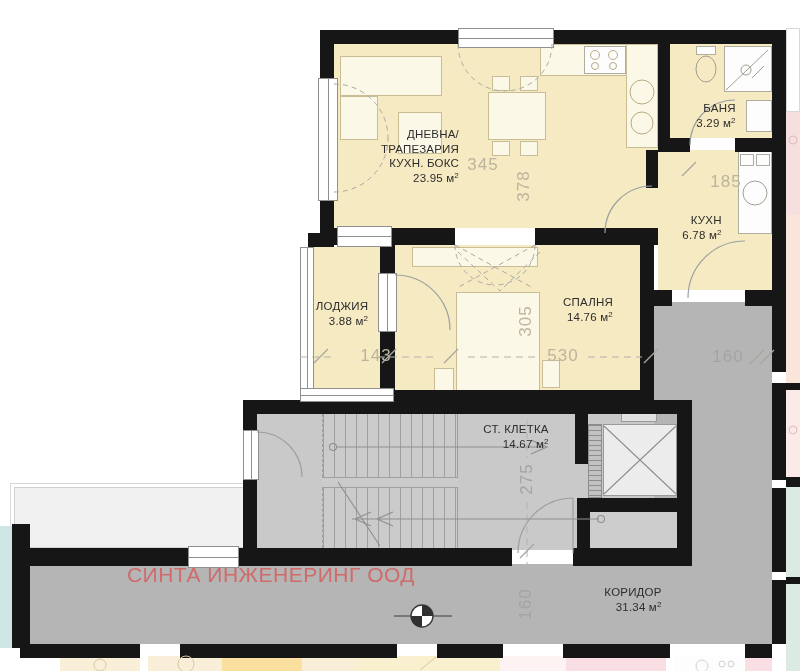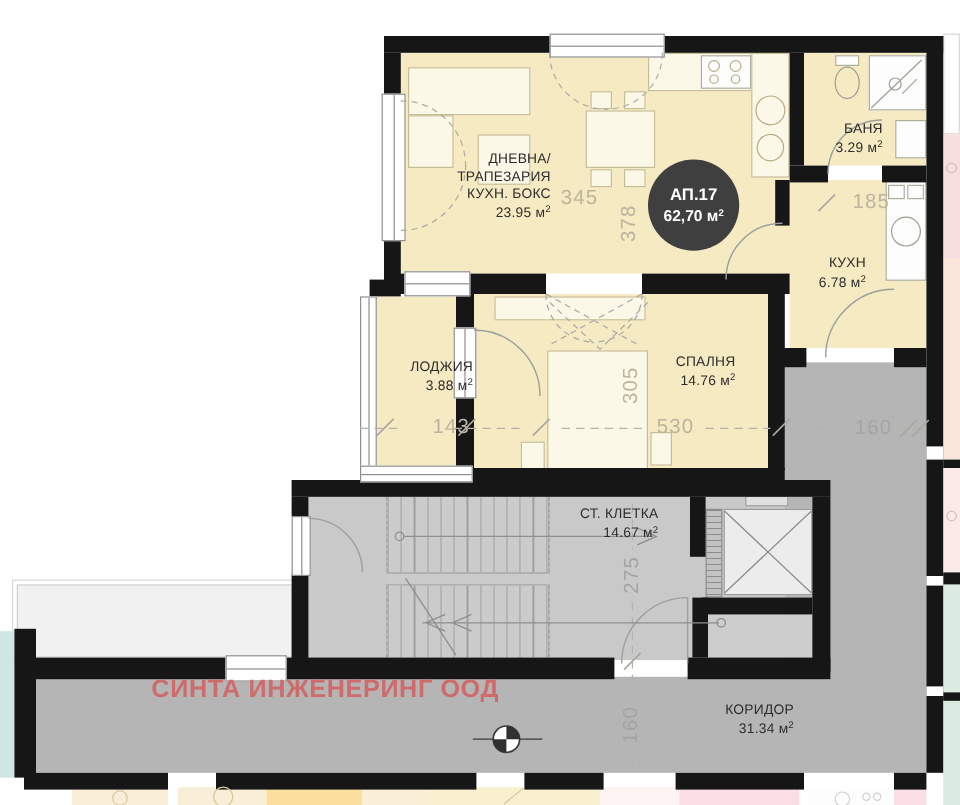--- a/index.html
+++ b/index.html
@@ -36,21 +36,21 @@
   .dim.v{transform:translate(-50%,-50%) rotate(-90deg);}
   .dim-y{color:#bcb49e;}
   .dim-g{color:#a4a4a4;}
   .badge{position:absolute;left:578px;top:171px;transform:translate(-50%,-50%);
          width:76px;height:76px;border-radius:50%;background:var(--badge);color:#fff;
          display:flex;flex-direction:column;align-items:center;justify-content:center;
          font-weight:bold;line-height:1.25;}
   .badge .l1{font-size:14px;}
   .badge .l2{font-size:13px;}
   .wm{position:absolute;left:271px;top:575px;transform:translate(-50%,-50%);
-      font-weight:bold;font-size:21px;letter-spacing:.5px;color:var(--wm);white-space:nowrap;}
+      font-weight:normal;font-size:21px;letter-spacing:.5px;color:var(--wm);white-space:nowrap;}
   .level{position:absolute;left:468px;top:593px;transform:translate(-50%,-50%);
          font-size:27px;letter-spacing:2px;color:#9c9c9c;white-space:nowrap;}
   svg.lines{position:absolute;left:0;top:0;pointer-events:none;}
 </style>
 </head>
 <body>
 
 <div class="plan">
 
   <div class="abs fl" style="left:333px;top:44px;width:325px;height:184px"></div>
@@ -238,45 +238,41 @@
     <div><span>23.95 м</span><span class="sup">2</span></div>
   </div>
   <div class="lbl" style="left:716px;top:116px">
     <div>БАНЯ</div>
     <div><span>3.29 м</span><span class="sup">2</span></div>
   </div>
   <div class="lbl" style="left:702px;top:228px">
     <div>КУХН</div>
     <div><span>6.78 м</span><span class="sup">2</span></div>
   </div>
-  <div class="lbl" style="left:368px;top:314px">
+  <div class="lbl" style="left:342px;top:314px">
     <div>ЛОДЖИЯ</div>
     <div><span>3.88 м</span><span class="sup">2</span></div>
   </div>
   <div class="lbl" style="left:588px;top:310px">
     <div>СПАЛНЯ</div>
     <div><span>14.76 м</span><span class="sup">2</span></div>
   </div>
   <div class="lbl" style="left:516px;top:437px">
     <div>СТ. КЛЕТКА</div>
     <div><span>14.67 м</span><span class="sup">2</span></div>
   </div>
   <div class="lbl" style="left:633px;top:600px">
     <div>КОРИДОР</div>
     <div><span>31.34 м</span><span class="sup">2</span></div>
   </div>
 
-  <div class="badge">
-    <div class="l1">АП.17</div>
-    <div class="l2"><span>62,70 м</span><span class="sup">2</span></div>
-  </div>
 
   <div class="dim dim-y" style="left:483px;top:165px">345</div>
   <div class="dim dim-y v" style="left:524px;top:186px">378</div>
-  <div class="dim dim-y" style="left:726px;top:168px">185</div>
+  <div class="dim dim-y" style="left:726px;top:182px">185</div>
   <div class="dim dim-y" style="left:376px;top:356px">143</div>
   <div class="dim dim-y" style="left:563px;top:356px">530</div>
   <div class="dim dim-y v" style="left:526px;top:321px">305</div>
   <div class="dim dim-g v" style="left:527px;top:479px">275</div>
   <div class="dim dim-g v" style="left:526px;top:604px">160</div>
   <div class="dim dim-g" style="left:728px;top:357px">160</div>
 
   <div class="wm">СИНТА ИНЖЕНЕРИНГ ООД</div>
 
 </div>

